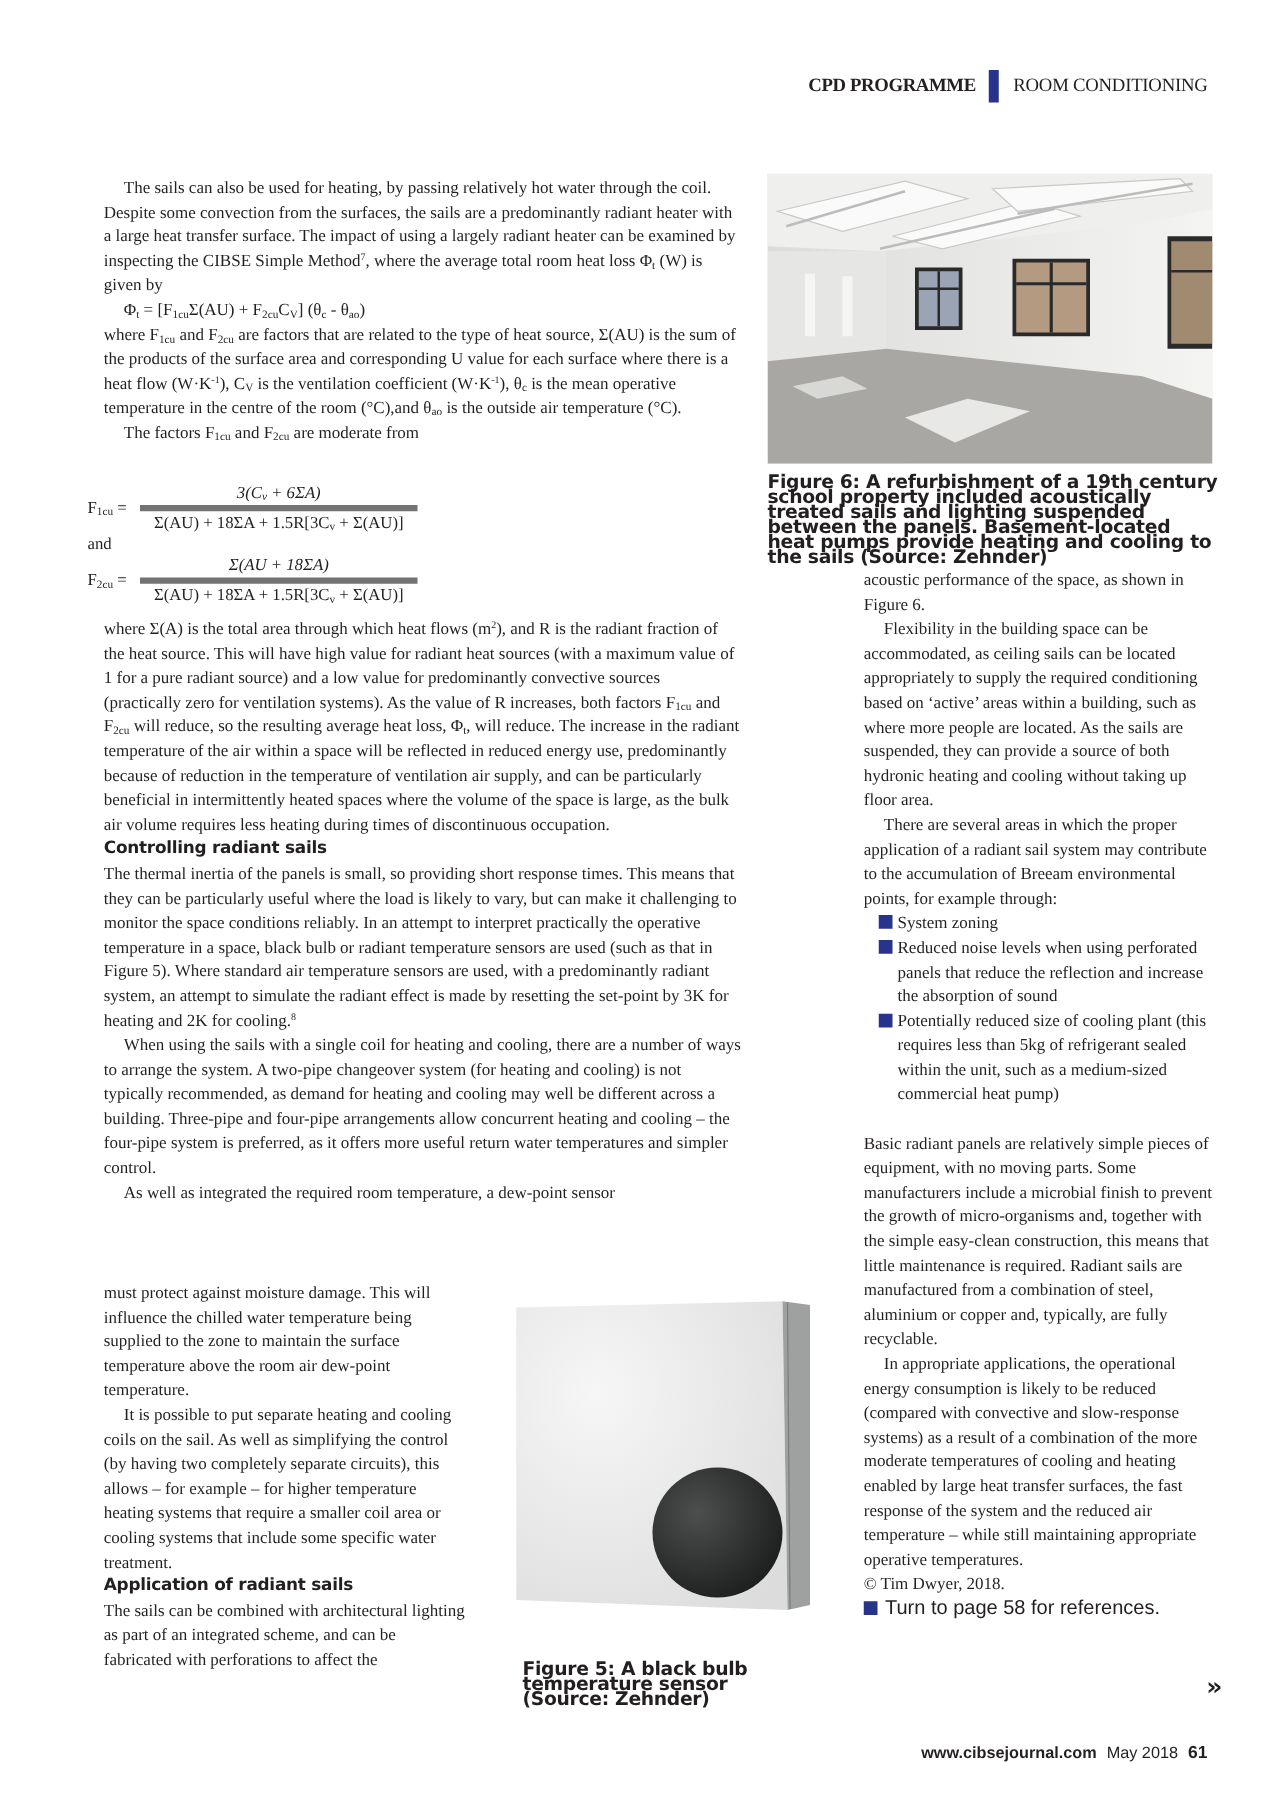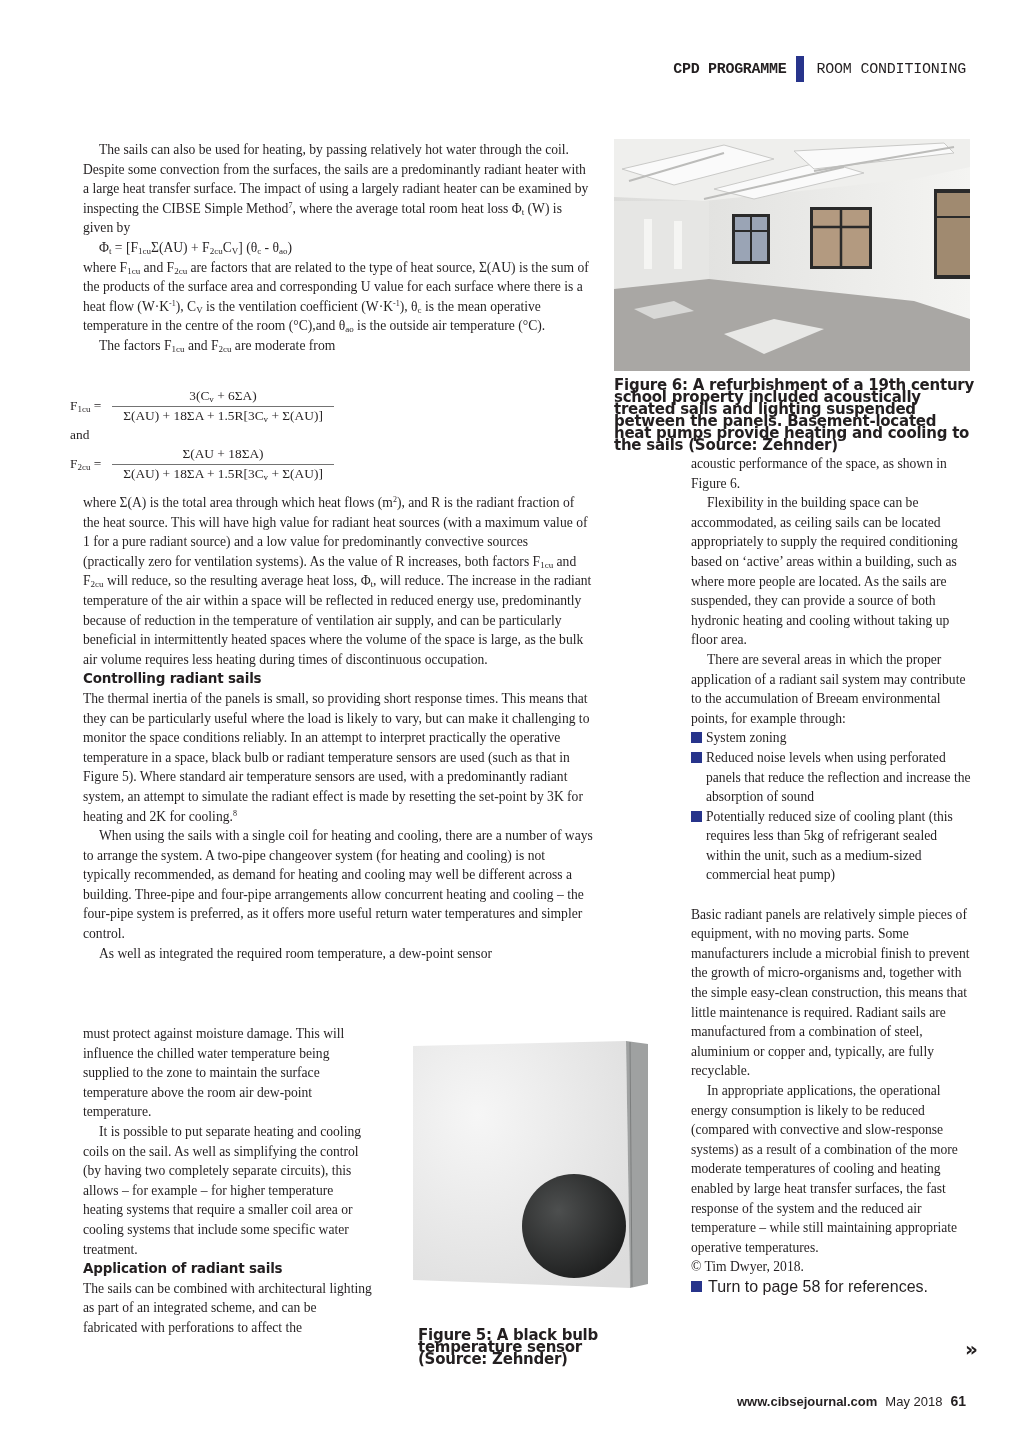--- a/index.html
+++ b/index.html
@@ -1,19 +1,19 @@
 <!DOCTYPE html>
 <html><head>
 <meta charset="utf-8">
 <style>
   html, body { margin: 0; padding: 0; background: #ffffff; }
   body { width: 1024px; height: 1448px; position: relative; overflow: hidden;
          font-family: "Liberation Serif", "DejaVu Serif", serif; color: #231f20; }
   .header { position: absolute; top: 56px; right: 58px; display: flex; align-items: center;
-            font-family: Liberation Mono, monospace; font-size: 15px; }
+            font-family: Liberation Serif, serif; font-size: 15px; }
   .header .sect { font-weight: bold; letter-spacing: -0.3px; }
   .header .bar { width: 8px; height: 26px; background: #27348b; margin: 0 12px 0 10px; }
   .header .topic { font-weight: normal; letter-spacing: -0.2px; }
 
   .col { position: absolute; font-size: 13.6px; line-height: 19.6px; }
   .col p { margin: 0; }
   .indent { text-indent: 16px; }
   #left-top { left: 83px; top: 140px; width: 510px; }
   #left-mid { left: 83px; top: 493px; width: 510px; }
   #left-bottom { left: 83px; top: 1024px; width: 290px; }
@@ -22,33 +22,33 @@
   sub { font-size: 9px; vertical-align: -2px; line-height: 0; }
   sup { font-size: 8px; vertical-align: 5px; line-height: 0; }
 
   .h3 { font-family: "DejaVu Sans", "Liberation Sans", sans-serif; font-weight: bold;
         font-size: 13.5px; margin: 22px 0 0 0; letter-spacing: -0.2px; }
 
   .formula-block { position: absolute; left: 70px; top: 386px; width: 270px; font-size: 13.4px; }
   .fr { display: flex; align-items: center; height: 40px; }
   .fr .lhs { width: 42px; }
   .frac { display: flex; flex-direction: column; align-items: center; width: 222px; }
-  .frac .num { padding-bottom: 1px; border-bottom: 1px solid #737373; width: 100%; text-align: center; line-height: 18px; }
+  .frac .num { padding-bottom: 1px; border-bottom: 5px solid #737373; width: 100%; text-align: center; line-height: 18px; font-style: italic; }
   .frac .den { line-height: 18px; text-align: left; }
   .and { height: 18px; line-height: 18px; }
 
   .fig6 { position: absolute; left: 614px; top: 139px; width: 356px; height: 232px; background: #e9e9e7; overflow: hidden; }
   .cap { position: absolute; font-family: "DejaVu Sans", "Liberation Sans", sans-serif; font-weight: bold;
          font-size: 15px; line-height: 12px; color: #231f20; letter-spacing: -0.25px; }
   #cap6 { left: 614px; top: 379px; width: 360px; }
   #cap5 { left: 418px; top: 1329px; width: 220px; }
 
   .fig5 { position: absolute; left: 408px; top: 1036px; width: 256px; height: 256px; }
 
-  .bullet { display: flex; }
+  .bullet { display: flex; margin-left: 12px; }
   .bullet .sq { width: 11px; height: 11px; background: #27348b; margin: 4px 4px 0 0; flex: none; }
   .gap { height: 19.6px; }
   .credit { }
   .turn { font-family: "Liberation Sans", "DejaVu Sans", sans-serif; font-size: 16px; display: flex; align-items: center; }
   .turn .sq { width: 11px; height: 11px; background: #27348b; margin-right: 6px; }
   .chev { position: absolute; left: 965px; top: 1337px; font-family: "DejaVu Sans", sans-serif; font-size: 20px; font-weight: bold; color: #231f20; }
 
   .footer { position: absolute; top: 1393px; right: 58px; font-family: "Liberation Sans", "DejaVu Sans", sans-serif;
             font-size: 13px; font-weight: bold; display: flex; gap: 8px; align-items: baseline; }
   .footer .sep { font-weight: normal; }

